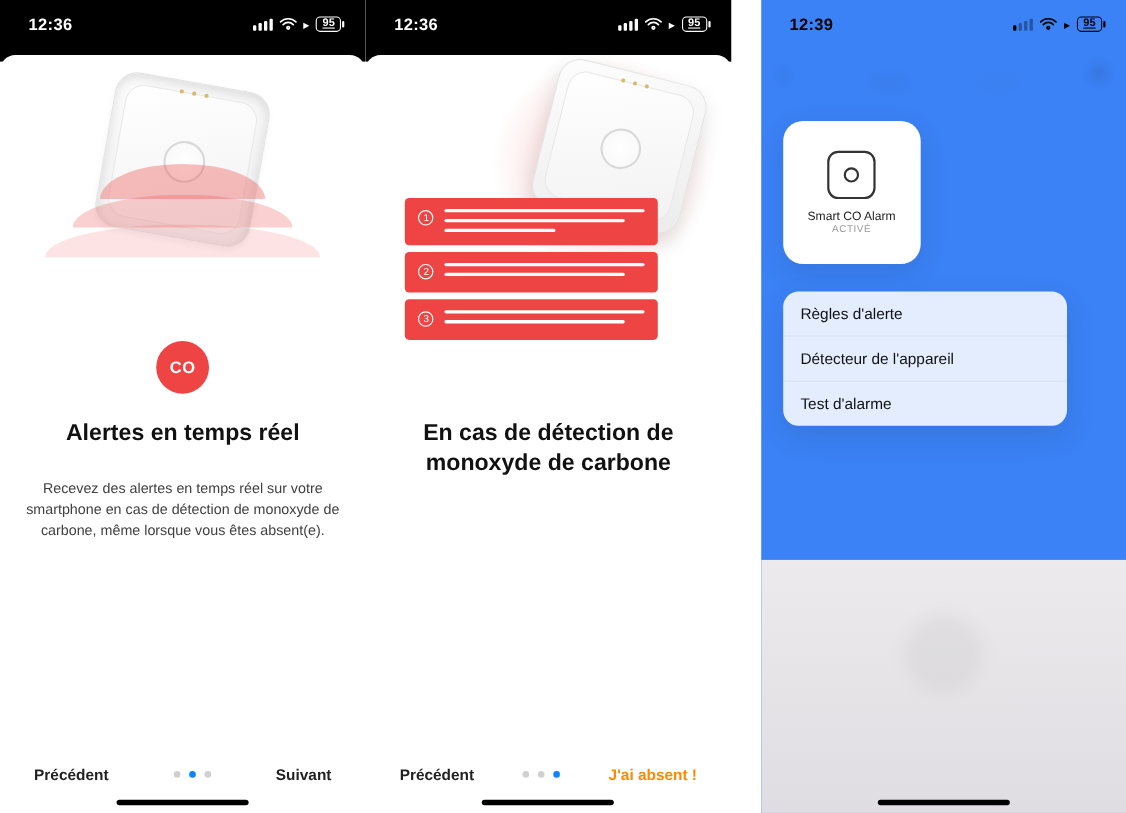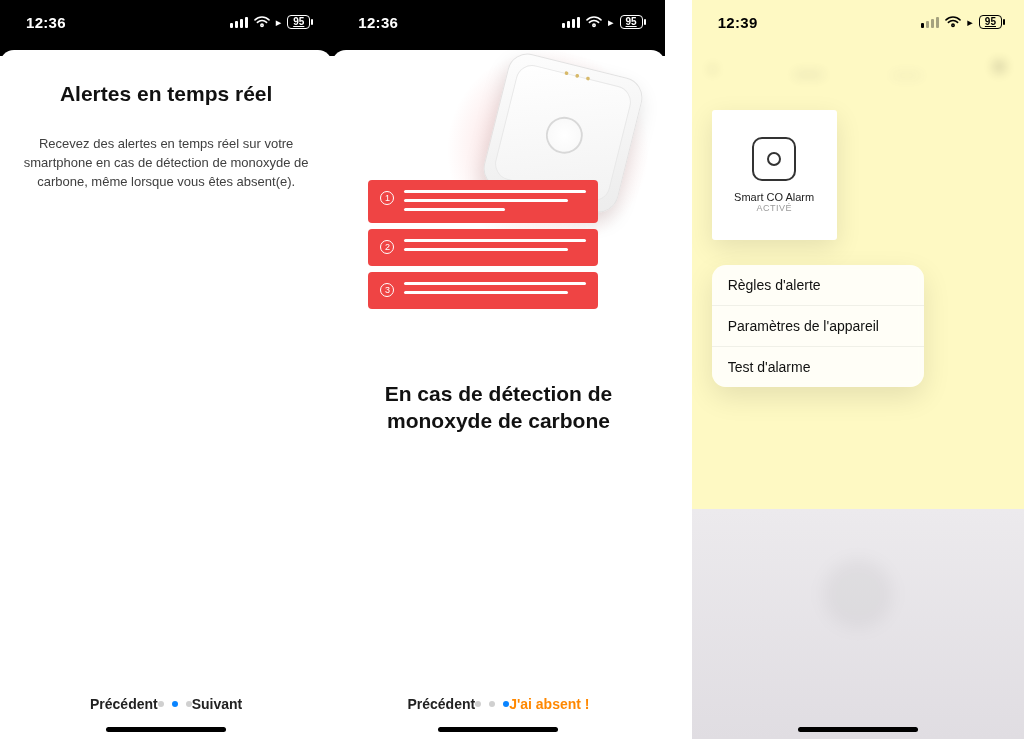--- a/index.html
+++ b/index.html
@@ -21,21 +21,21 @@
   .status-dark { color:#fff; }
   .status-light { color:#000; }
 
   
   .darktop { background:#000; height:56px; position:absolute; left:0; right:0; top:0; }
   .sheet { position:absolute; left:0; right:0; top:50px; bottom:0; background:#fff; border-radius:14px 14px 0 0; display:flex; flex-direction:column; }
   .illus { height:300px; display:flex; align-items:center; justify-content:center; }
   .content { padding:0 20px; text-align:center; flex:1; }
   .title { font-size:21px; font-weight:700; color:#111; margin-top:30px; margin-bottom:18px; line-height:1.3; }
   .desc { font-size:13px; color:#404040; line-height:1.45;margin-top:28px; }
-  .navrow { height:64px; display:flex; align-items:center; justify-content:center; padding:0 2px 6px; }
+  .navrow { height:64px; display:flex; align-items:center; justify-content:space-between; padding:0 31px 6px; }
   .navtxt { font-size:14px; font-weight:600; color:#222; }
   .navtxt.accent { color:#ff8800; }
   .dots { display:flex; gap:8px; }
   .dots .dot { width:6px; height:6px; border-radius:50%; background:#d0d0d0; }
   .dots .dot.active { background:#0a84ff; }
   .homebar { position:absolute; bottom:7px; left:50%; transform:translateX(-50%); width:120px; height:5px; background:#000; border-radius:3px; }
 
   
   .co-badge { width:48px; height:48px; border-radius:50%; background:#ef4444; color:#fff; display:flex; align-items:center; justify-content:center; font-weight:700; font-size:15px; letter-spacing:.5px; }
 
@@ -61,28 +61,28 @@
   .rlines i { height:3px; background:#fff; border-radius:2px; }
   .rlines i:nth-child(2){width:90%}
   .rlines i:nth-child(3){width:55%}
   
   .tilt-wrap { position:relative; width:260px; height:300px; }
   .tilt-wrap .device { position:absolute; right:-10px; top:8px; transform:rotate(14deg) scale(.92); box-shadow:0 10px 22px rgba(0,0,0,.13); }
   .tilt-wrap .glow { position:absolute; right:-30px; top:-10px; width:220px; height:220px; border-radius:50%; background:radial-gradient(circle,rgba(239,68,68,.28) 0%,rgba(239,68,68,0) 65%); }
   .tilt-wrap .redpanel { position:absolute; left:0; top:130px; }
 
   
-  .s3 { background:#fef9c3;margin-left:27px; }
+  .s3 { background:#3b82f6;margin-left:27px; }
   .s3 .blurstrip { position:absolute; left:0; right:0; bottom:0; height:230px; background:linear-gradient(180deg,#eceaed 0%,#e0dde2 100%); filter:blur(.5px); }
-  .tile { position:absolute; top:110px; left:20px; width:125px; height:130px; background:#fff; border-radius:3px; box-shadow:0 8px 26px rgba(0,0,0,.10); display:flex; flex-direction:column; align-items:center; justify-content:center; gap:10px; }
+  .tile { position:absolute; top:110px; left:20px; width:125px; height:130px; background:#fff; border-radius:18px; box-shadow:0 8px 26px rgba(0,0,0,.10); display:flex; flex-direction:column; align-items:center; justify-content:center; gap:10px; }
   .tile .dev-icon { width:44px; height:44px; border:2.5px solid #333; border-radius:10px; display:flex; align-items:center; justify-content:center; }
   .tile .dev-icon i { width:14px; height:14px; border:2.5px solid #333; border-radius:50%; }
   .tile .tname { font-size:11px; color:#222; }
   .tile .tstate { font-size:9px; color:#9a9a9a; letter-spacing:.5px; }
-  .menu { position:absolute; top:265px; left:20px; width:212px; background:rgba(255,255,255,.86); backdrop-filter:blur(4px); border-radius:14px; overflow:hidden; box-shadow:0 10px 28px rgba(0,0,0,.10); }
+  .menu { position:absolute; top:265px; left:20px; width:258px; background:rgba(255,255,255,.86); backdrop-filter:blur(4px); border-radius:14px; overflow:hidden; box-shadow:0 10px 28px rgba(0,0,0,.10); }
   .menu .mi { padding:12px 16px; font-size:14px; color:#111; }
   .menu .mi + .mi { border-top:1px solid rgba(0,0,0,.06); }
   .s3 .homebar { background:#000; }
   
   .blurhdr { position:absolute; top:54px; left:0; right:0; height:40px; display:flex; align-items:center; justify-content:center; gap:70px; filter:blur(6px); opacity:.45; }
   .blurhdr span { font-size:14px; font-weight:700; color:#444; }
   .blurhdr span.light { font-weight:400; color:#666; }
   .s3 .back { position:absolute; top:58px; left:18px; filter:blur(6px); opacity:.45; font-size:18px; }
   .s3 .gear { position:absolute; top:58px; right:18px; filter:blur(6px); opacity:.45; font-size:15px; }
   .blurcirc { position:absolute; bottom:110px; left:50%; transform:translateX(-50%); width:70px; height:70px; border-radius:50%; background:rgba(0,0,0,.04); filter:blur(8px); }
@@ -113,20 +113,41 @@
           <svg viewBox="0 0 16 12" fill="none">
               <path d="M8 10.5a1.2 1.2 0 100-2.4 1.2 1.2 0 000 2.4zM3.4 6.4C4.7 5.1 6.3 4.4 8 4.4s3.3.7 4.6 2M1 3.9C2.9 2 5.4 1 8 1s5.1 1 7 2.9" stroke="currentColor" stroke-width="1.5" stroke-linecap="round"></path>
             </svg>
         </span>
         <span style="font-size:11px">▸</span>
         <span class="batt">95</span>
       </div>
     </div>
 
     <div class="sheet">
+      <div class="illus">
+        <div class="scr1-wrap">
+          <div class="device device-pos">
+              <span class="leds">
+                <i></i>
+                <i></i>
+                <i></i>
+              </span>
+            </div>
+          <div class="waves-pos">
+            <div class="waves">
+                <span></span>
+                <span></span>
+                <span></span>
+              </div>
+          </div>
+          <div class="co-pos">
+            <div class="co-badge">CO</div>
+          </div>
+        </div>
+      </div>
       <div class="content">
         <div class="title">Alertes en temps réel</div>
         <div class="desc">Recevez des alertes en temps réel sur votre smartphone en cas de détection de monoxyde de carbone, même lorsque vous êtes absent(e).</div>
       </div>
       <div class="navrow">
         <div class="navtxt">Précédent</div>
         <div class="dots">
           <span class="dot"></span>
           <span class="dot active"></span>
           <span class="dot"></span>
@@ -243,21 +264,21 @@
           <i></i>
         </div>
       <div>
         <div class="tname" style="text-align:center">Smart CO Alarm</div>
         <div class="tstate" style="text-align:center">ACTIVÉ</div>
       </div>
     </div>
 
     <div class="menu">
       <div class="mi">Règles d'alerte</div>
-      <div class="mi">Paramètres de l'appareil</div>
+      <div class="mi">Détecteur de l'appareil</div>
       <div class="mi">Test d'alarme</div>
     </div>
 
     <div class="blurstrip"></div>
     <div class="blurcirc"></div>
     <div class="homebar"></div>
   </div>
 
 </div>
 

